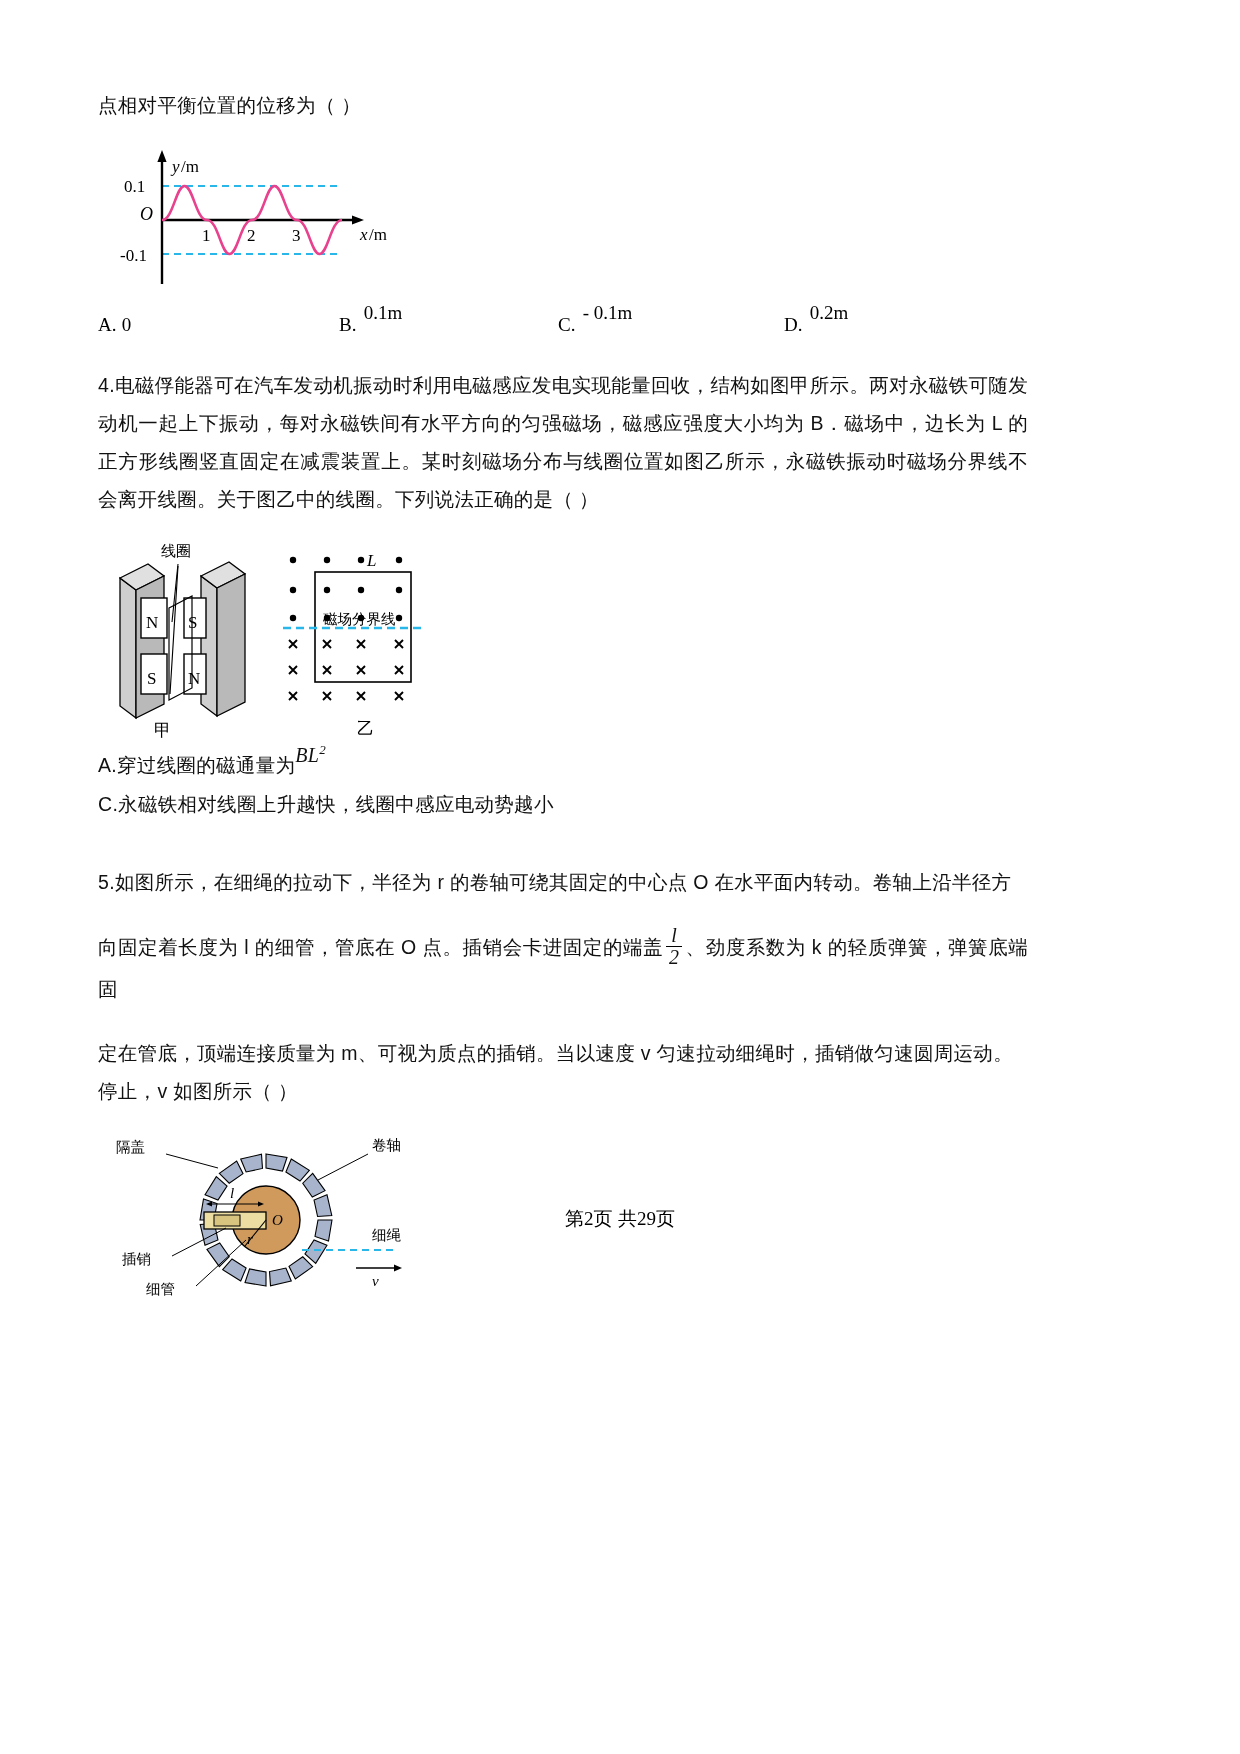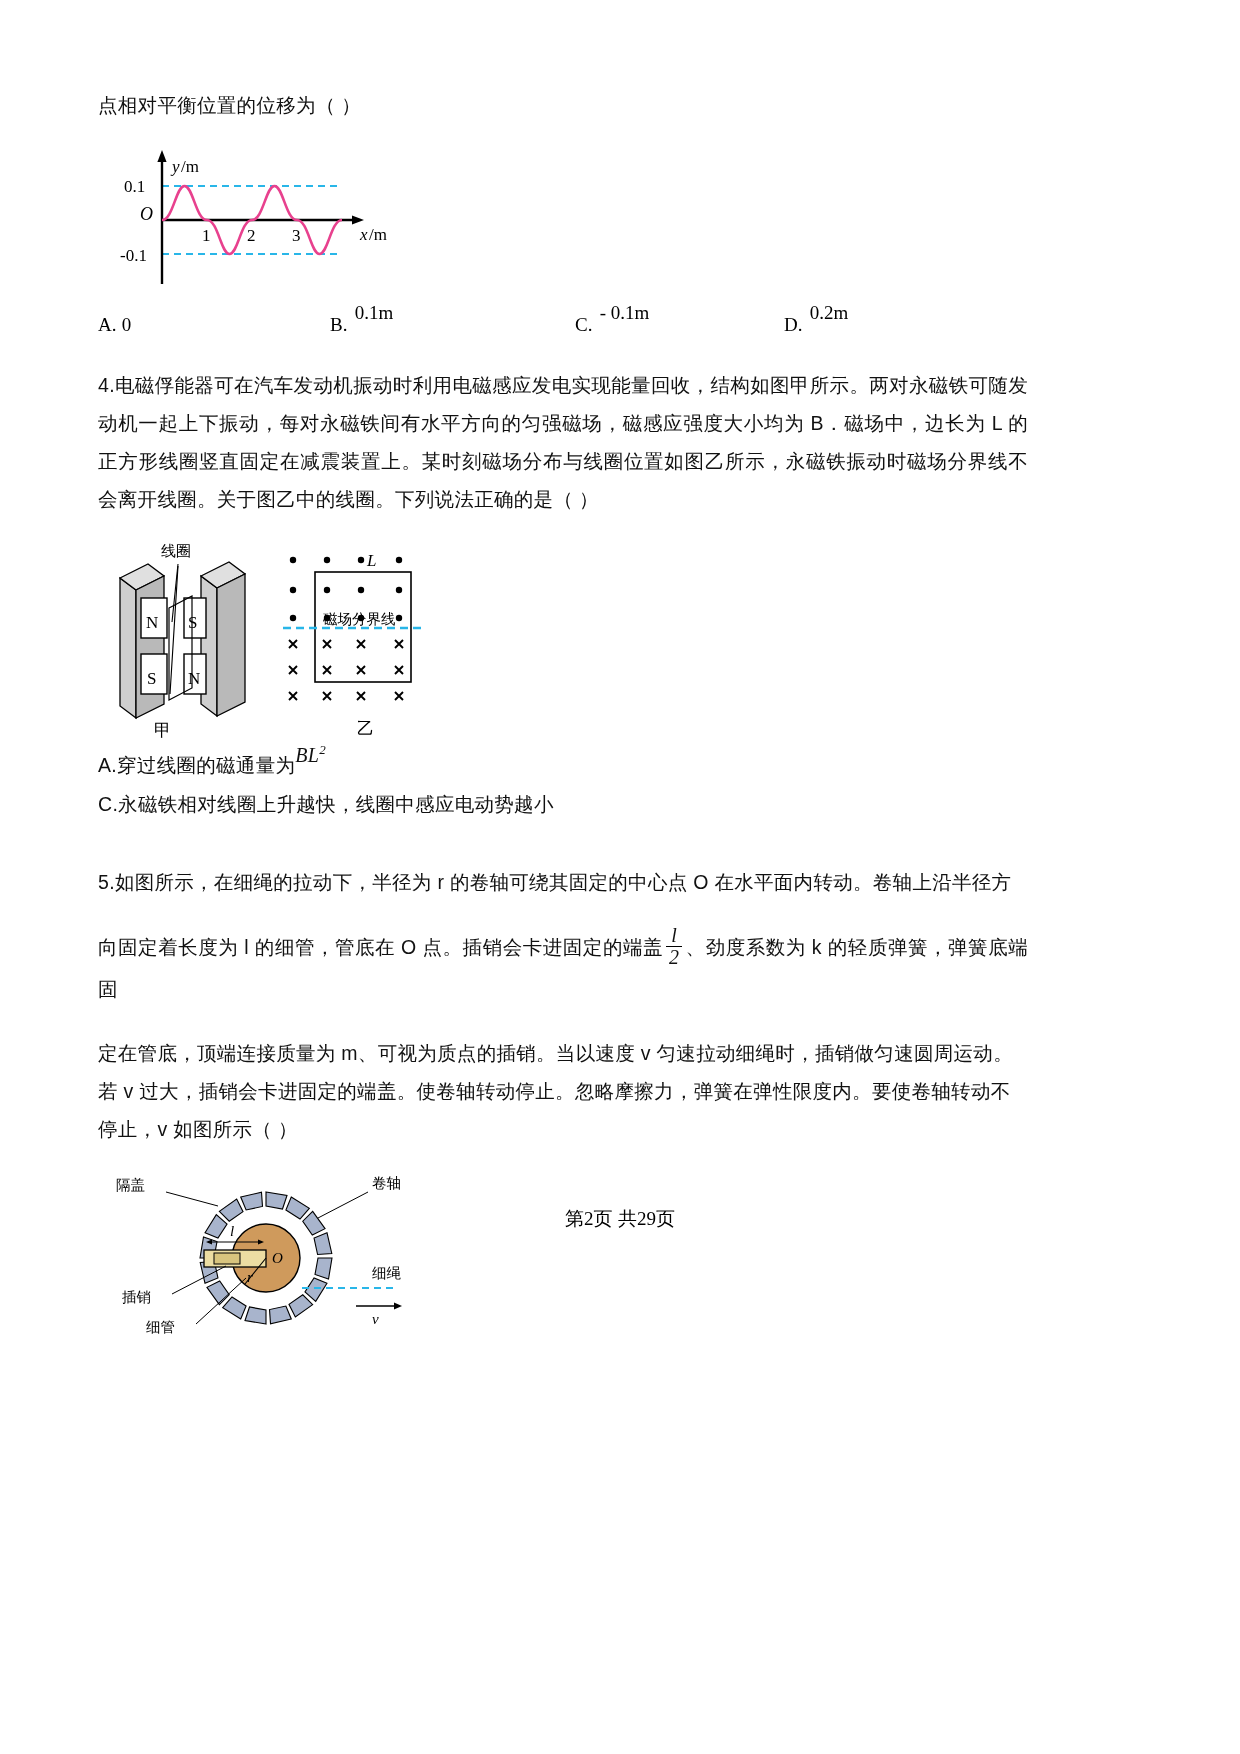--- a/index.html
+++ b/index.html
@@ -59,22 +59,22 @@
   .opt { position: absolute; top: 14px; white-space: nowrap; }
   .opt .lbl { font-family: "Liberation Serif", serif; }
   .opt .val {
     font-family: "Liberation Serif", serif;
     position: relative;
     top: -12px;
     margin-left: 2px;
     font-size: 19px;
   }
   .opt-a { left: 0; }
-  .opt-b { left: 232px; }
-  .opt-c { left: 460px; margin-left: 17px; }
+  .opt-b { left: 241px; }
+  .opt-c { left: 460px; }
   .opt-d { left: 686px; }
 
   
   .q-block { margin-top: 22px; }
   .q-block p { margin: 0; }
 
   .fig-row {
     position: relative;
     height: 210px;
     margin-top: 18px;
@@ -274,21 +274,20 @@
       <p class="ptext choice"><span>C.</span><span>永磁铁相对线圈上升越快，线圈中感应电动势越小</span></p>
 
     </div>
 
     <div class="q-block">
       <p class="ptext" style="margin-top:40px"><span>5.</span><span>如图所示，在细绳的拉动下，半径为 r 的卷轴可绕其固定的中心点 O 在水平面内转动。卷轴上沿半径方</span></p>
 
       <p class="ptext" style="margin-top:26px"><span>向固定着长度为 l 的细管，管底在 O 点。插销会卡进固定的端盖</span><span class="frac"><span class="num">l</span><span class="den">2</span></span><span>、劲度系数为 k 的轻质弹簧，弹簧底端固</span></p>
 
       <p class="ptext" style="margin-top:26px">定在管底，顶端连接质量为 m、可视为质点的插销。当以速度 v 匀速拉动细绳时，插销做匀速圆周运动。</p>
-      <p class="ptext">若 v 过大，插销会卡进固定的端盖。使卷轴转动停止。忽略摩擦力，弹簧在弹性限度内。要使卷轴转动不</p>
       <p class="ptext">停止，v 如图所示（      ）</p>
 
       <div class="spool-fig">
         <svg width="330" height="185" viewBox="0 0 330 185">
           <defs>
             <g id="seg"></g>
           </defs>
 
           <g>
 

